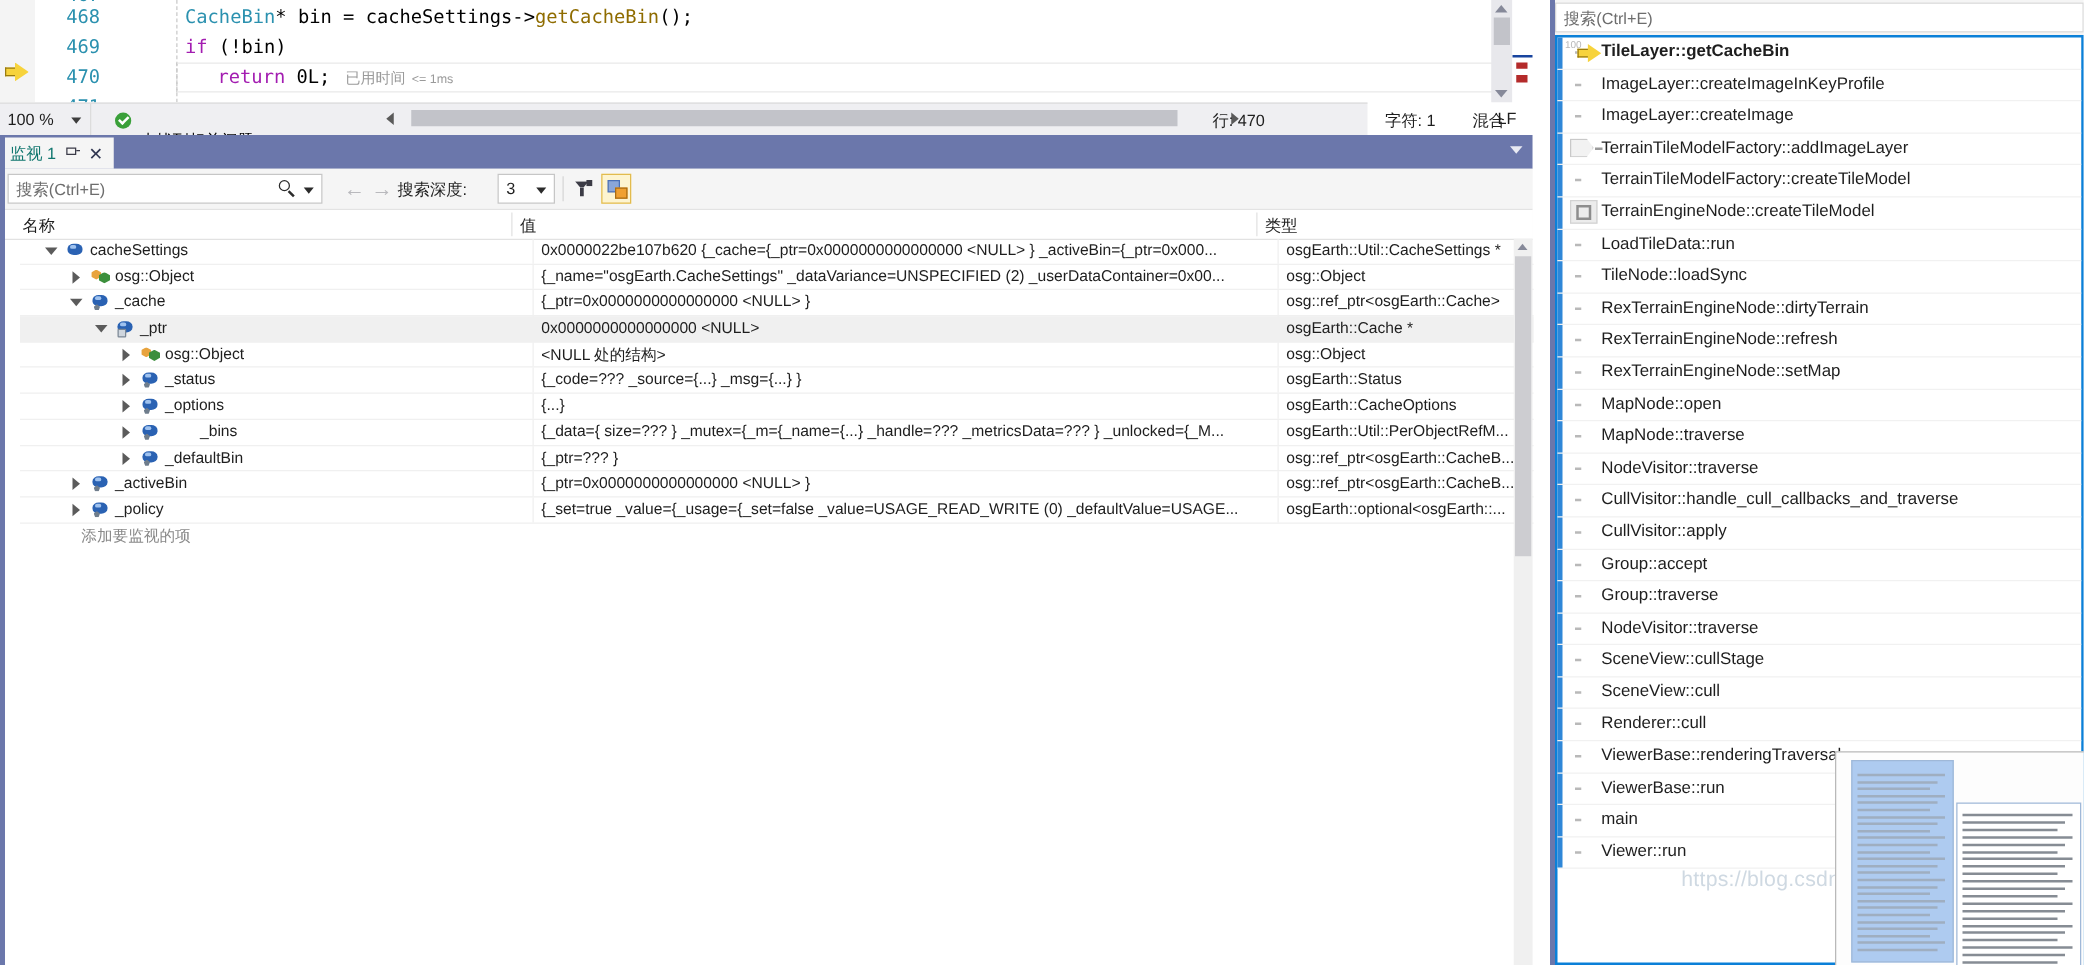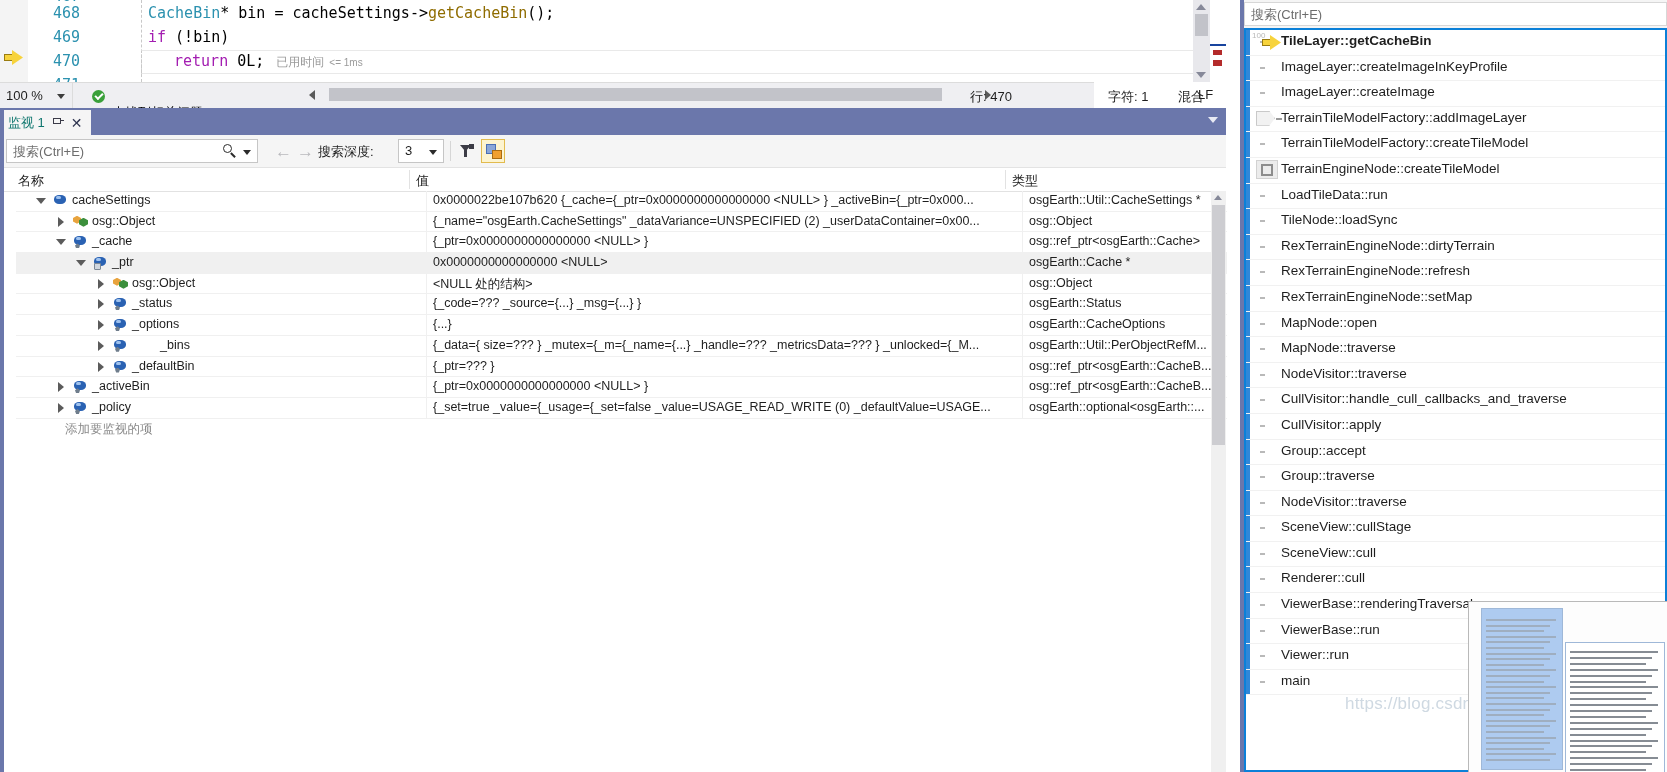--- a/index.html
+++ b/index.html
@@ -682,28 +682,28 @@
             <span class="bluebar"></span>
             <span class="dash"></span>
           </div>
           <span class="label">ViewerBase::run</span>
         </div>
         <div class="csrow">
           <div class="gutter">
             <span class="bluebar"></span>
             <span class="dash"></span>
           </div>
+          <span class="label">main</span>
+        </div>
+        <div class="csrow">
+          <div class="gutter">
+            <span class="bluebar"></span>
+            <span class="dash"></span>
+          </div>
           <span class="label">Viewer::run</span>
-        </div>
-        <div class="csrow">
-          <div class="gutter">
-            <span class="bluebar"></span>
-            <span class="dash"></span>
-          </div>
-          <span class="label">main</span>
         </div>
       </div>
   </div>
 
   <div class="wm">https://blog.csdn.net/direct3d_beginner</div>
 
   <div class="thumb-ov" id="thumb-ov">
       <div class="th-pane sel" style="left: 12px; top: 6px; width: 80px; height: 160px;">
         <div class="th-line" style="left: 4px; top: 10px; width: 70px;"></div>
         <div class="th-line" style="left: 4px; top: 15.6px; width: 64px;"></div>

